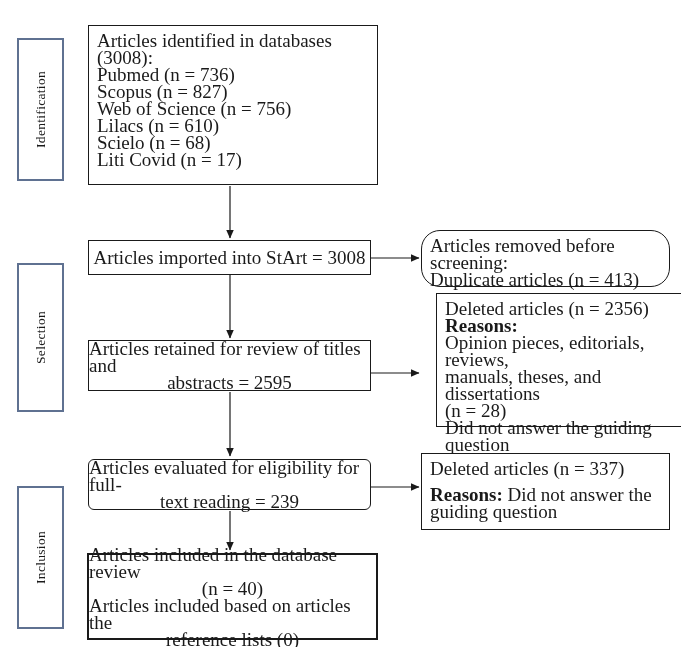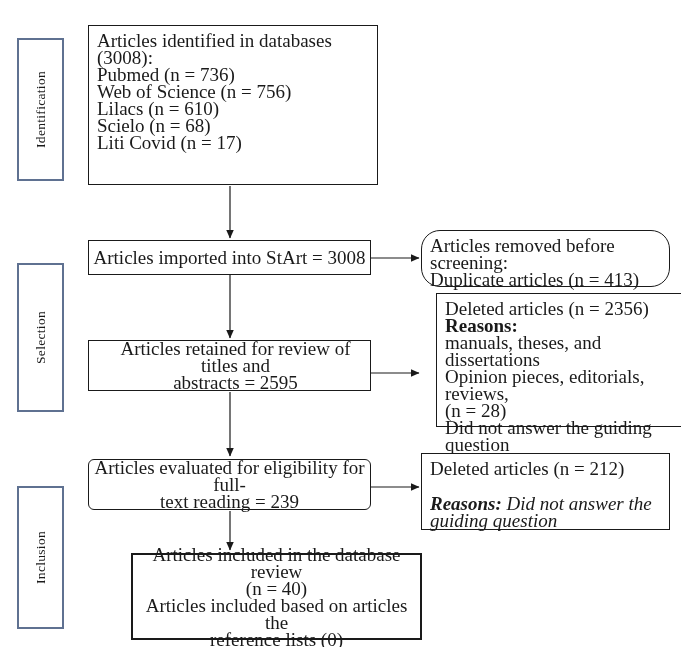--- a/index.html
+++ b/index.html
@@ -33,23 +33,23 @@
     display:flex;align-items:center;justify-content:center;
   }
   .stage .vtext{
     writing-mode:vertical-rl;
     transform:rotate(180deg);
     font-size:13.5px;
     letter-spacing:0.3px;
     white-space:nowrap;
   }
   .pad{padding:6px 8px;}
-  .center{display:flex;flex-direction:column;align-items:center;justify-content:center;text-align:center;}
+  .center{display:flex;flex-direction:column;align-items:center;justify-content:center;}
   .bold{font-weight:bold;}
-  .gap-top{margin-top:18px;font-style:italic;}
+  .gap-top{margin-top:9px;}
   svg.connectors{
     position:absolute;left:0;top:0;
     pointer-events:none;
   }
   svg.connectors line{stroke:var(--box-border);stroke-width:1.2;}
   svg.connectors #ah path{fill:var(--box-border);}
 </style>
 </head>
 <body>
 
@@ -61,64 +61,65 @@
   <div class="stage" style="left:17px;top:263px;width:47px;height:149px;">
     <span class="vtext">Selection</span>
   </div>
   <div class="stage" style="left:17px;top:486px;width:47px;height:143px;">
     <span class="vtext">Inclusion</span>
   </div>
 
   <div class="box pad" style="left:88px;top:25px;width:290px;height:160px;">
     <div>Articles identified in databases (3008):</div>
     <div>Pubmed (n = 736)</div>
+    <div>Scopus (n = 827)</div>
     <div>Web of Science (n = 756)</div>
     <div>Lilacs (n = 610)</div>
     <div>Scielo (n = 68)</div>
     <div>Liti Covid (n = 17)</div>
   </div>
 
   <div class="box center" style="left:88px;top:240px;width:283px;height:35px;">
     <div>Articles imported into StArt = 3008</div>
   </div>
 
-  <div class="box center" style="left:88px;top:340px;width:283px;height:51px;padding-left:12px;">
+  <div class="box center" style="left:88px;top:340px;width:283px;height:51px;">
     <div>Articles retained for review of titles and</div>
     <div>abstracts = 2595</div>
   </div>
 
   <div class="box center" style="left:88px;top:459px;width:283px;height:51px;border-radius:6px;">
     <div>Articles evaluated for eligibility for full-</div>
     <div>text reading = 239</div>
   </div>
 
-  <div class="box thick center" style="left:87px;top:553px;width:291px;height:87px;margin-left:44px;">
+  <div class="box thick center" style="left:87px;top:553px;width:291px;height:87px;">
     <div>Articles included in the database review</div>
     <div>(n = 40)</div>
     <div>Articles included based on articles the</div>
     <div>reference lists (0)</div>
   </div>
 
   <div class="box pad" style="left:421px;top:230px;width:249px;height:57px;border-radius:19px;">
     <div>Articles removed before screening:</div>
     <div>Duplicate articles (n = 413)</div>
   </div>
 
   <div class="box pad" style="left:436px;top:293px;width:249px;height:134px;">
     <div>Deleted articles (n = 2356)</div>
     <div class="bold">Reasons:</div>
+    <div>Opinion pieces, editorials, reviews,</div>
     <div>manuals, theses, and dissertations</div>
-    <div>Opinion pieces, editorials, reviews,</div>
     <div>(n = 28)</div>
     <div>Did not answer the guiding question</div>
     <div>(n = 2328)</div>
   </div>
 
   <div class="box pad" style="left:421px;top:453px;width:249px;height:77px;">
-    <div>Deleted articles (n = 212)</div>
+    <div>Deleted articles (n = 337)</div>
     <div class="gap-top"><span class="bold">Reasons:</span> <span>Did not answer the guiding question</span></div>
   </div>
 
   <svg class="connectors" width="681" height="647" viewBox="0 0 681 647">
     <defs>
       <marker id="ah" markerWidth="10" markerHeight="9" refX="8.5" refY="4" orient="auto" markerUnits="userSpaceOnUse">
         <path d="M0,0 L9,4 L0,8 z"></path>
       </marker>
     </defs>
     <line x1="230" y1="186" x2="230" y2="238" marker-end="url(#ah)"></line>

